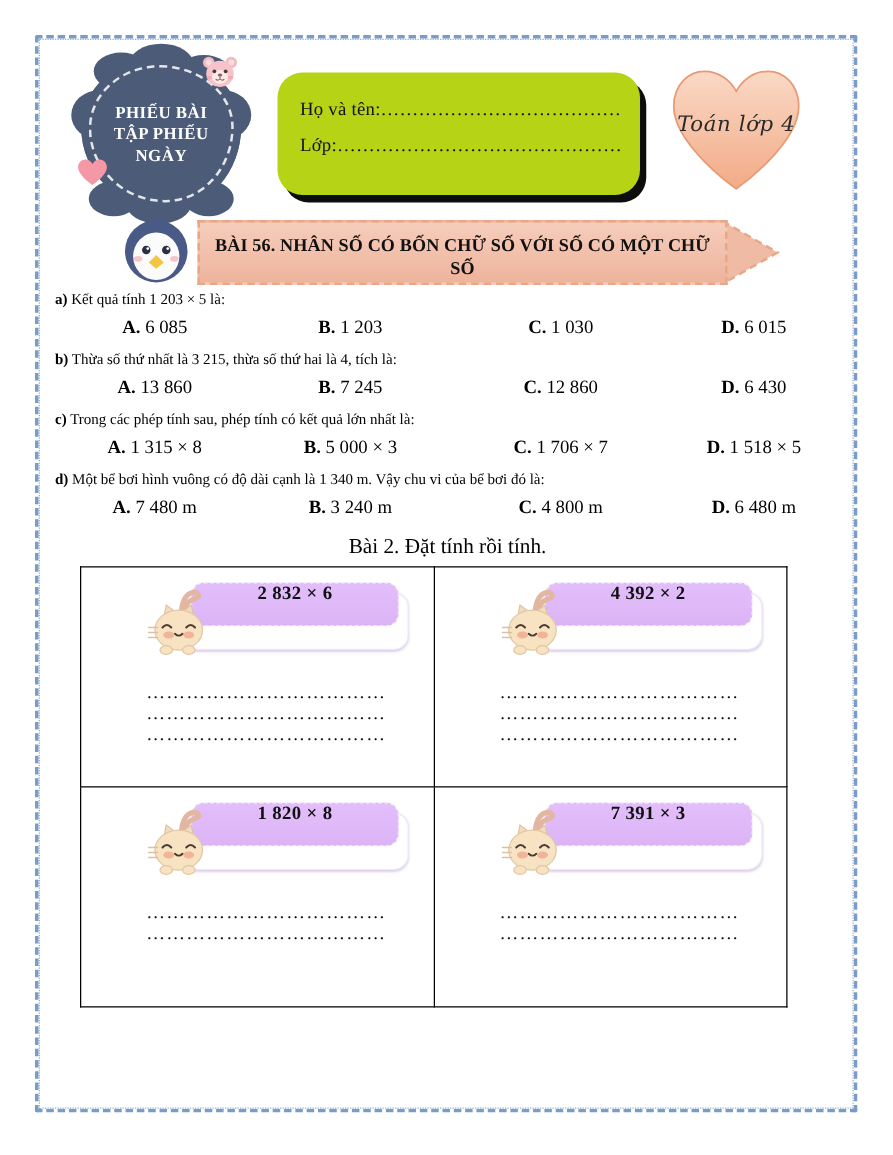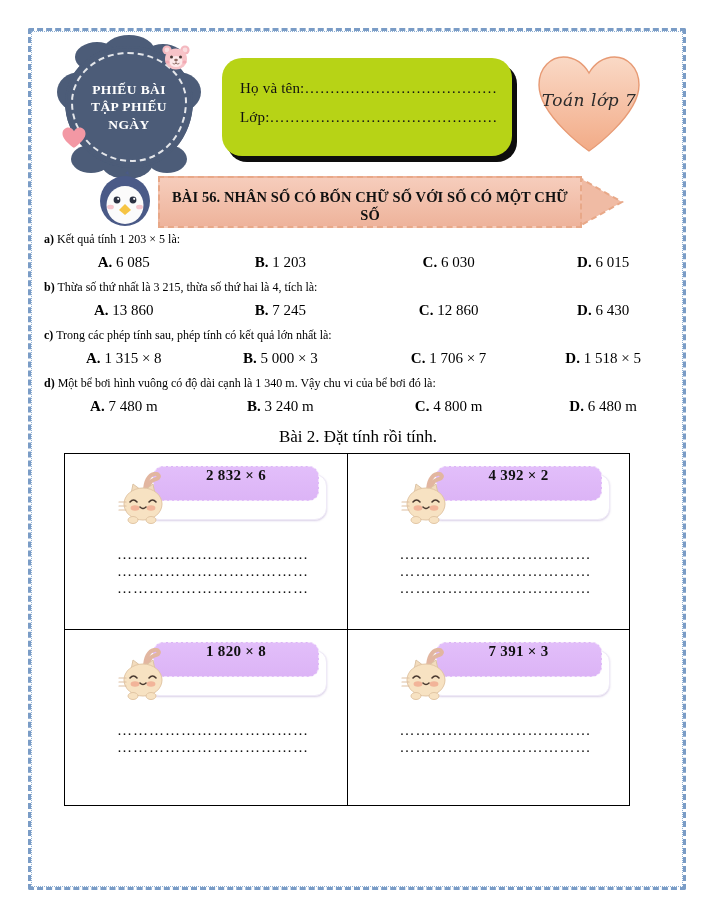--- a/index.html
+++ b/index.html
@@ -407,21 +407,21 @@
     <div class="heart-badge">
       <svg viewBox="0 0 110 104" width="110" height="104">
         <defs>
           <linearGradient id="hg" x1="0" y1="0" x2="0" y2="1">
             <stop offset="0%" stop-color="#fad9c6"></stop>
             <stop offset="100%" stop-color="#f2ab87"></stop>
           </linearGradient>
         </defs>
         <path d="M55 99 C55 99 5 64 5 33 C5 15 17.5 5 29.5 5 C41 5 50 12 55 21 C60 12 69 5 80.5 5 C92.5 5 105 15 105 33 C105 64 55 99 55 99 Z" fill="url(#hg)" stroke="#e79a74" stroke-width="1.4"></path>
       </svg>
-      <div class="heart-badge-text">Toán lớp 7</div>
+      <div class="heart-badge-text">Toán lớp 4</div>
     </div>
   </div>
 
   <div class="title-zone">
     <div class="penguin">
       <svg viewBox="0 0 62 58" width="62" height="58">
         <path d="M31 3 l3 -2 l1 4 z" fill="#4a5a87"></path>
         <ellipse cx="31" cy="31" rx="25" ry="25" fill="#4a5a87"></ellipse>
         <ellipse cx="31" cy="35" rx="18.5" ry="19" fill="#fbfbfb"></ellipse>
         <circle cx="23" cy="30" r="3.4" fill="#2b3142"></circle>
@@ -447,21 +447,21 @@
 
   <div>
 
     <div class="q-stem">
       <b>a)</b>
       <span>Kết quả tính 1 203 × 5 là:</span>
     </div>
     <div class="opt-row">
       <div class="opt opt-a"><b>A.</b> <span>6 085</span></div>
       <div class="opt opt-b"><b>B.</b> <span>1 203</span></div>
-      <div class="opt opt-c"><b>C.</b> <span>6 030</span></div>
+      <div class="opt opt-c"><b>C.</b> <span>1 030</span></div>
       <div class="opt opt-d"><b>D.</b> <span>6 015</span></div>
     </div>
 
     <div class="q-stem">
       <b>b)</b>
       <span>Thừa số thứ nhất là 3 215, thừa số thứ hai là 4, tích là:</span>
     </div>
     <div class="opt-row">
       <div class="opt opt-a"><b>A.</b> <span>13 860</span></div>
       <div class="opt opt-b"><b>B.</b> <span>7 245</span></div>

